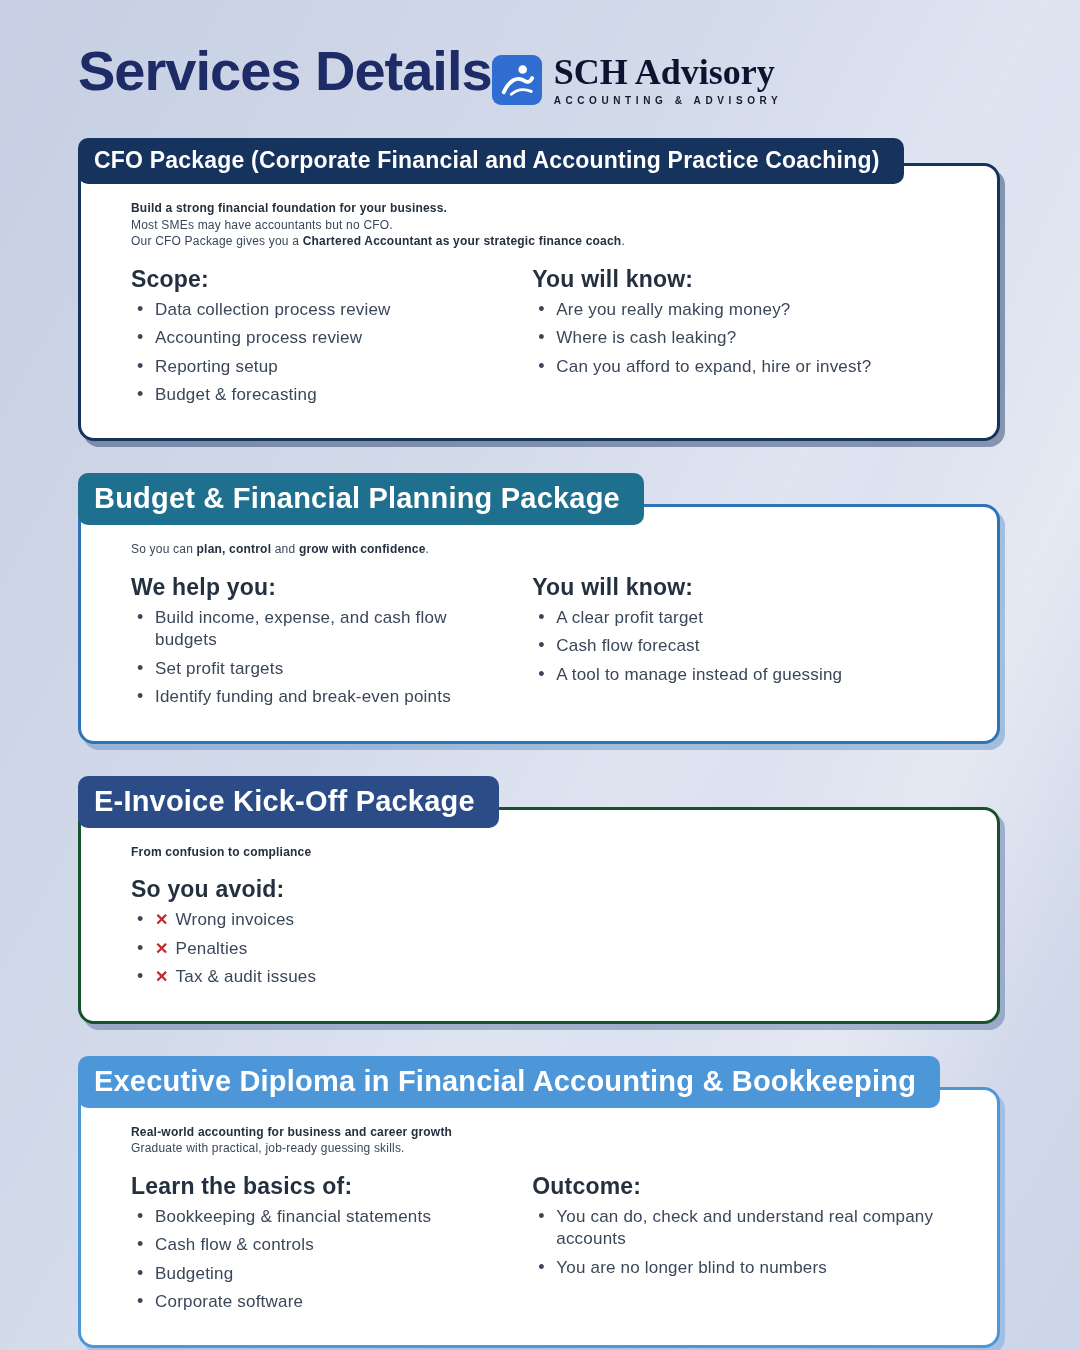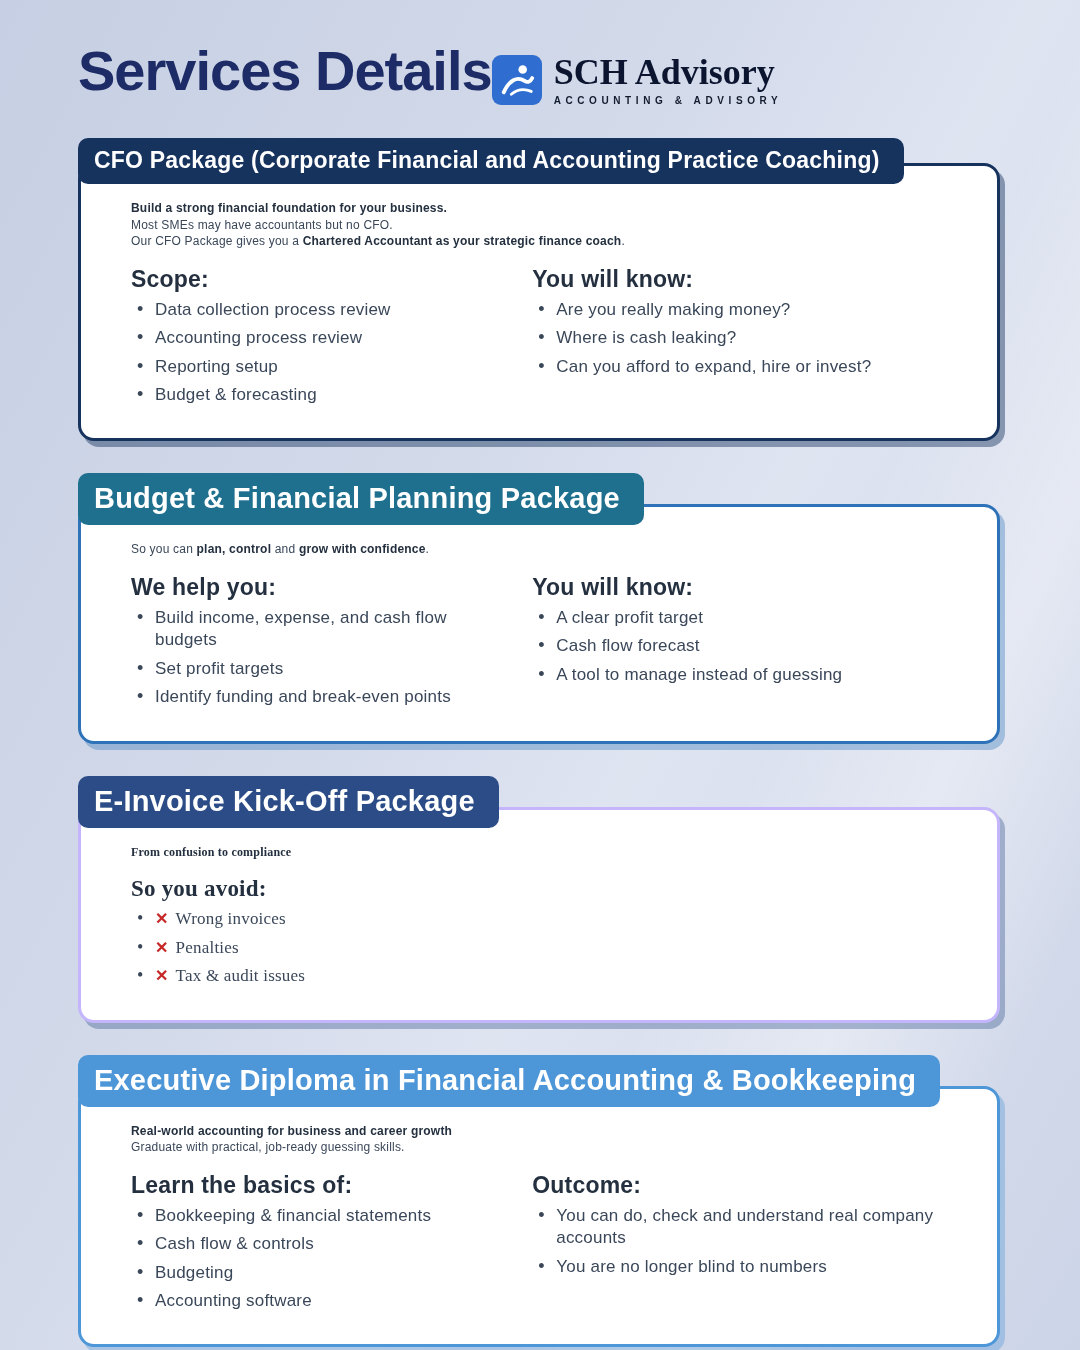--- a/index.html
+++ b/index.html
@@ -34,21 +34,21 @@
   }
   .card {
     position:relative; z-index:1; margin-top:-21px; background:#ffffff;
     border-radius:16px; padding:34px 30px 26px 50px;
   }
   .s1 .tab { background:#16335e; font-size:23px; }
   .s1 .card { border:3px solid #16335e; box-shadow:5px 6px 0 rgba(22,51,94,0.45); }
   .s2 .tab { background:#1f6f8e; }
   .s2 .card { border:3px solid #2e72b8; box-shadow:5px 6px 0 rgba(46,114,184,0.35); }
   .s3 .tab { background:#2b4c86; }
-  .s3 .card { border:3px solid #c4b5fd; box-shadow:5px 6px 0 rgba(43,76,134,0.35);font-family:Liberation Serif, serif; }
+  .s3 .card { border:3px solid #14532d; box-shadow:5px 6px 0 rgba(43,76,134,0.35); }
   .s4 .tab { background:#4d96d8; }
   .s4 .card { border:3px solid #4d96d8; box-shadow:5px 6px 0 rgba(77,150,216,0.35); }
 
   .intro { margin-bottom:16px; }
   .intro p { font-size:12px; line-height:1.38; letter-spacing:0.2px; }
   .b { font-weight:bold; color:#24303f; }
 
   .cols { display:flex; }
   .col-a { width:48%; padding-right:20px; }
   .col-b { width:52%; }
@@ -168,21 +168,21 @@
         <p class="b">Real-world accounting for business and career growth</p>
         <p>Graduate with practical, job-ready guessing skills.</p>
       </div>
       <div class="cols">
         <div class="col-a">
           <div class="col-h">Learn the basics of:</div>
           <ul class="bullets">
             <li>Bookkeeping &amp; financial statements</li>
             <li>Cash flow &amp; controls</li>
             <li>Budgeting</li>
-            <li>Accounting software</li>
+            <li>Corporate software</li>
           </ul>
         </div>
         <div class="col-b">
           <div class="col-h">Outcome:</div>
           <ul class="bullets">
             <li>You can do, check and understand real company accounts</li>
             <li>You are no longer blind to numbers</li>
           </ul>
         </div>
       </div>

